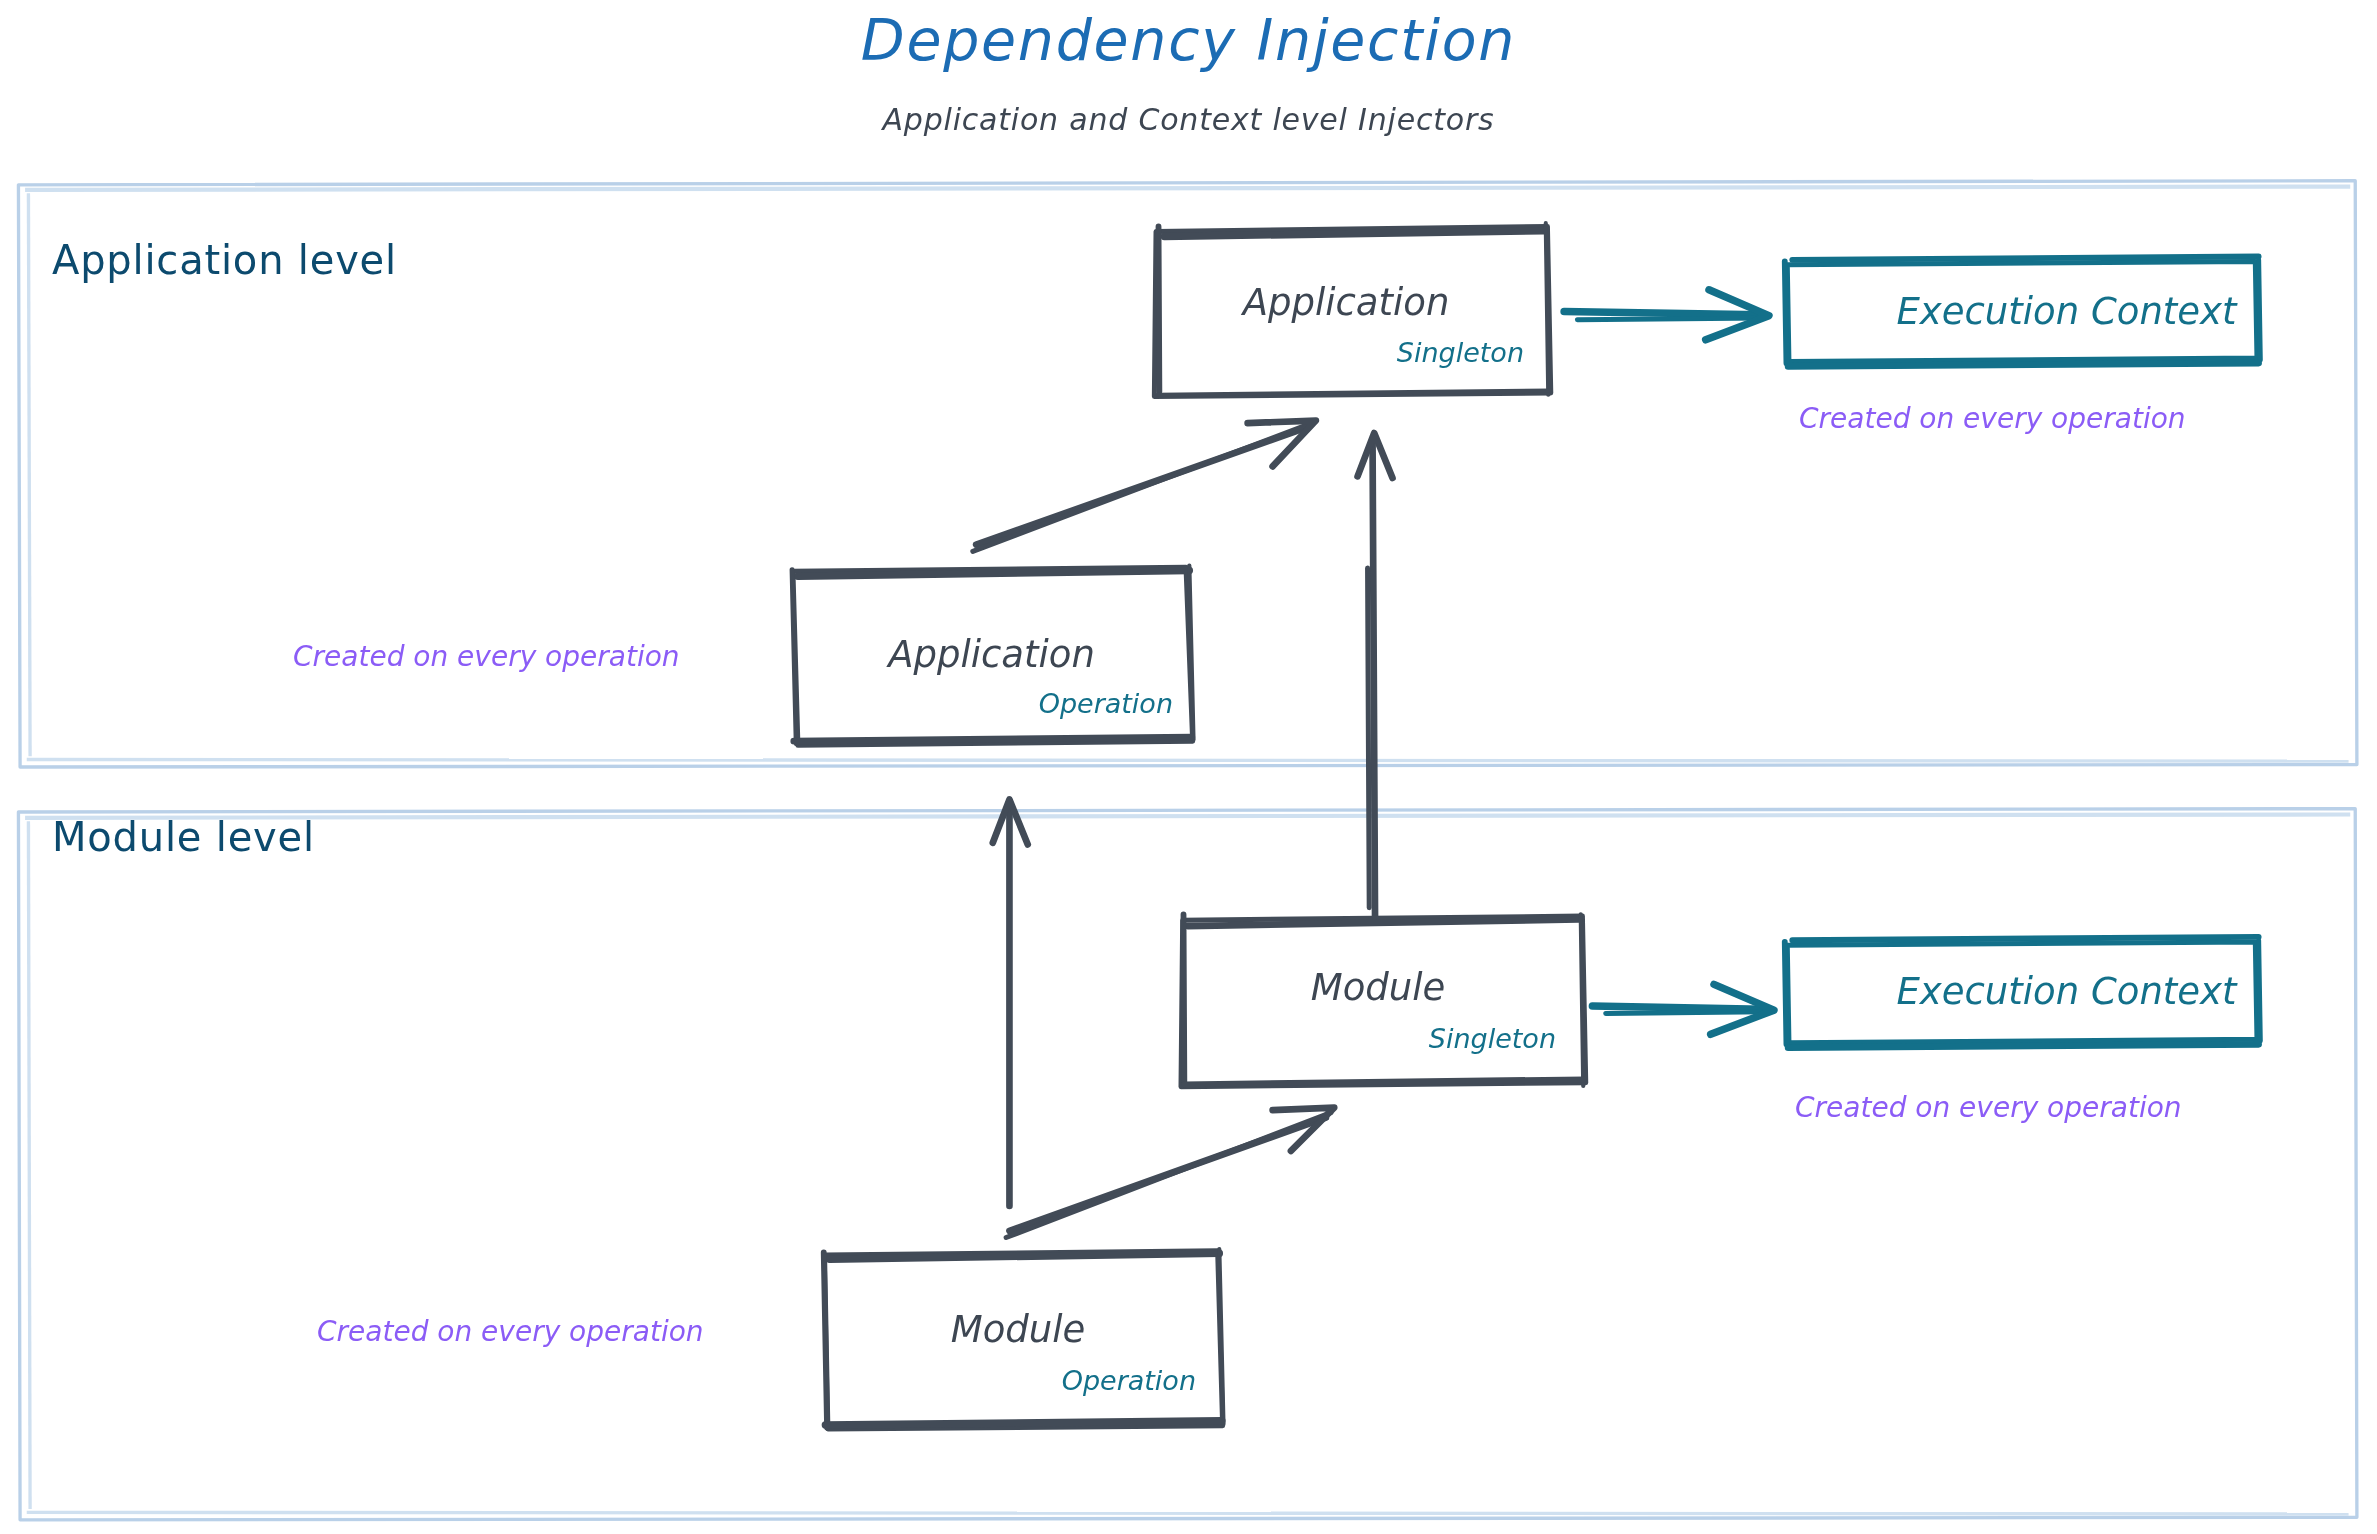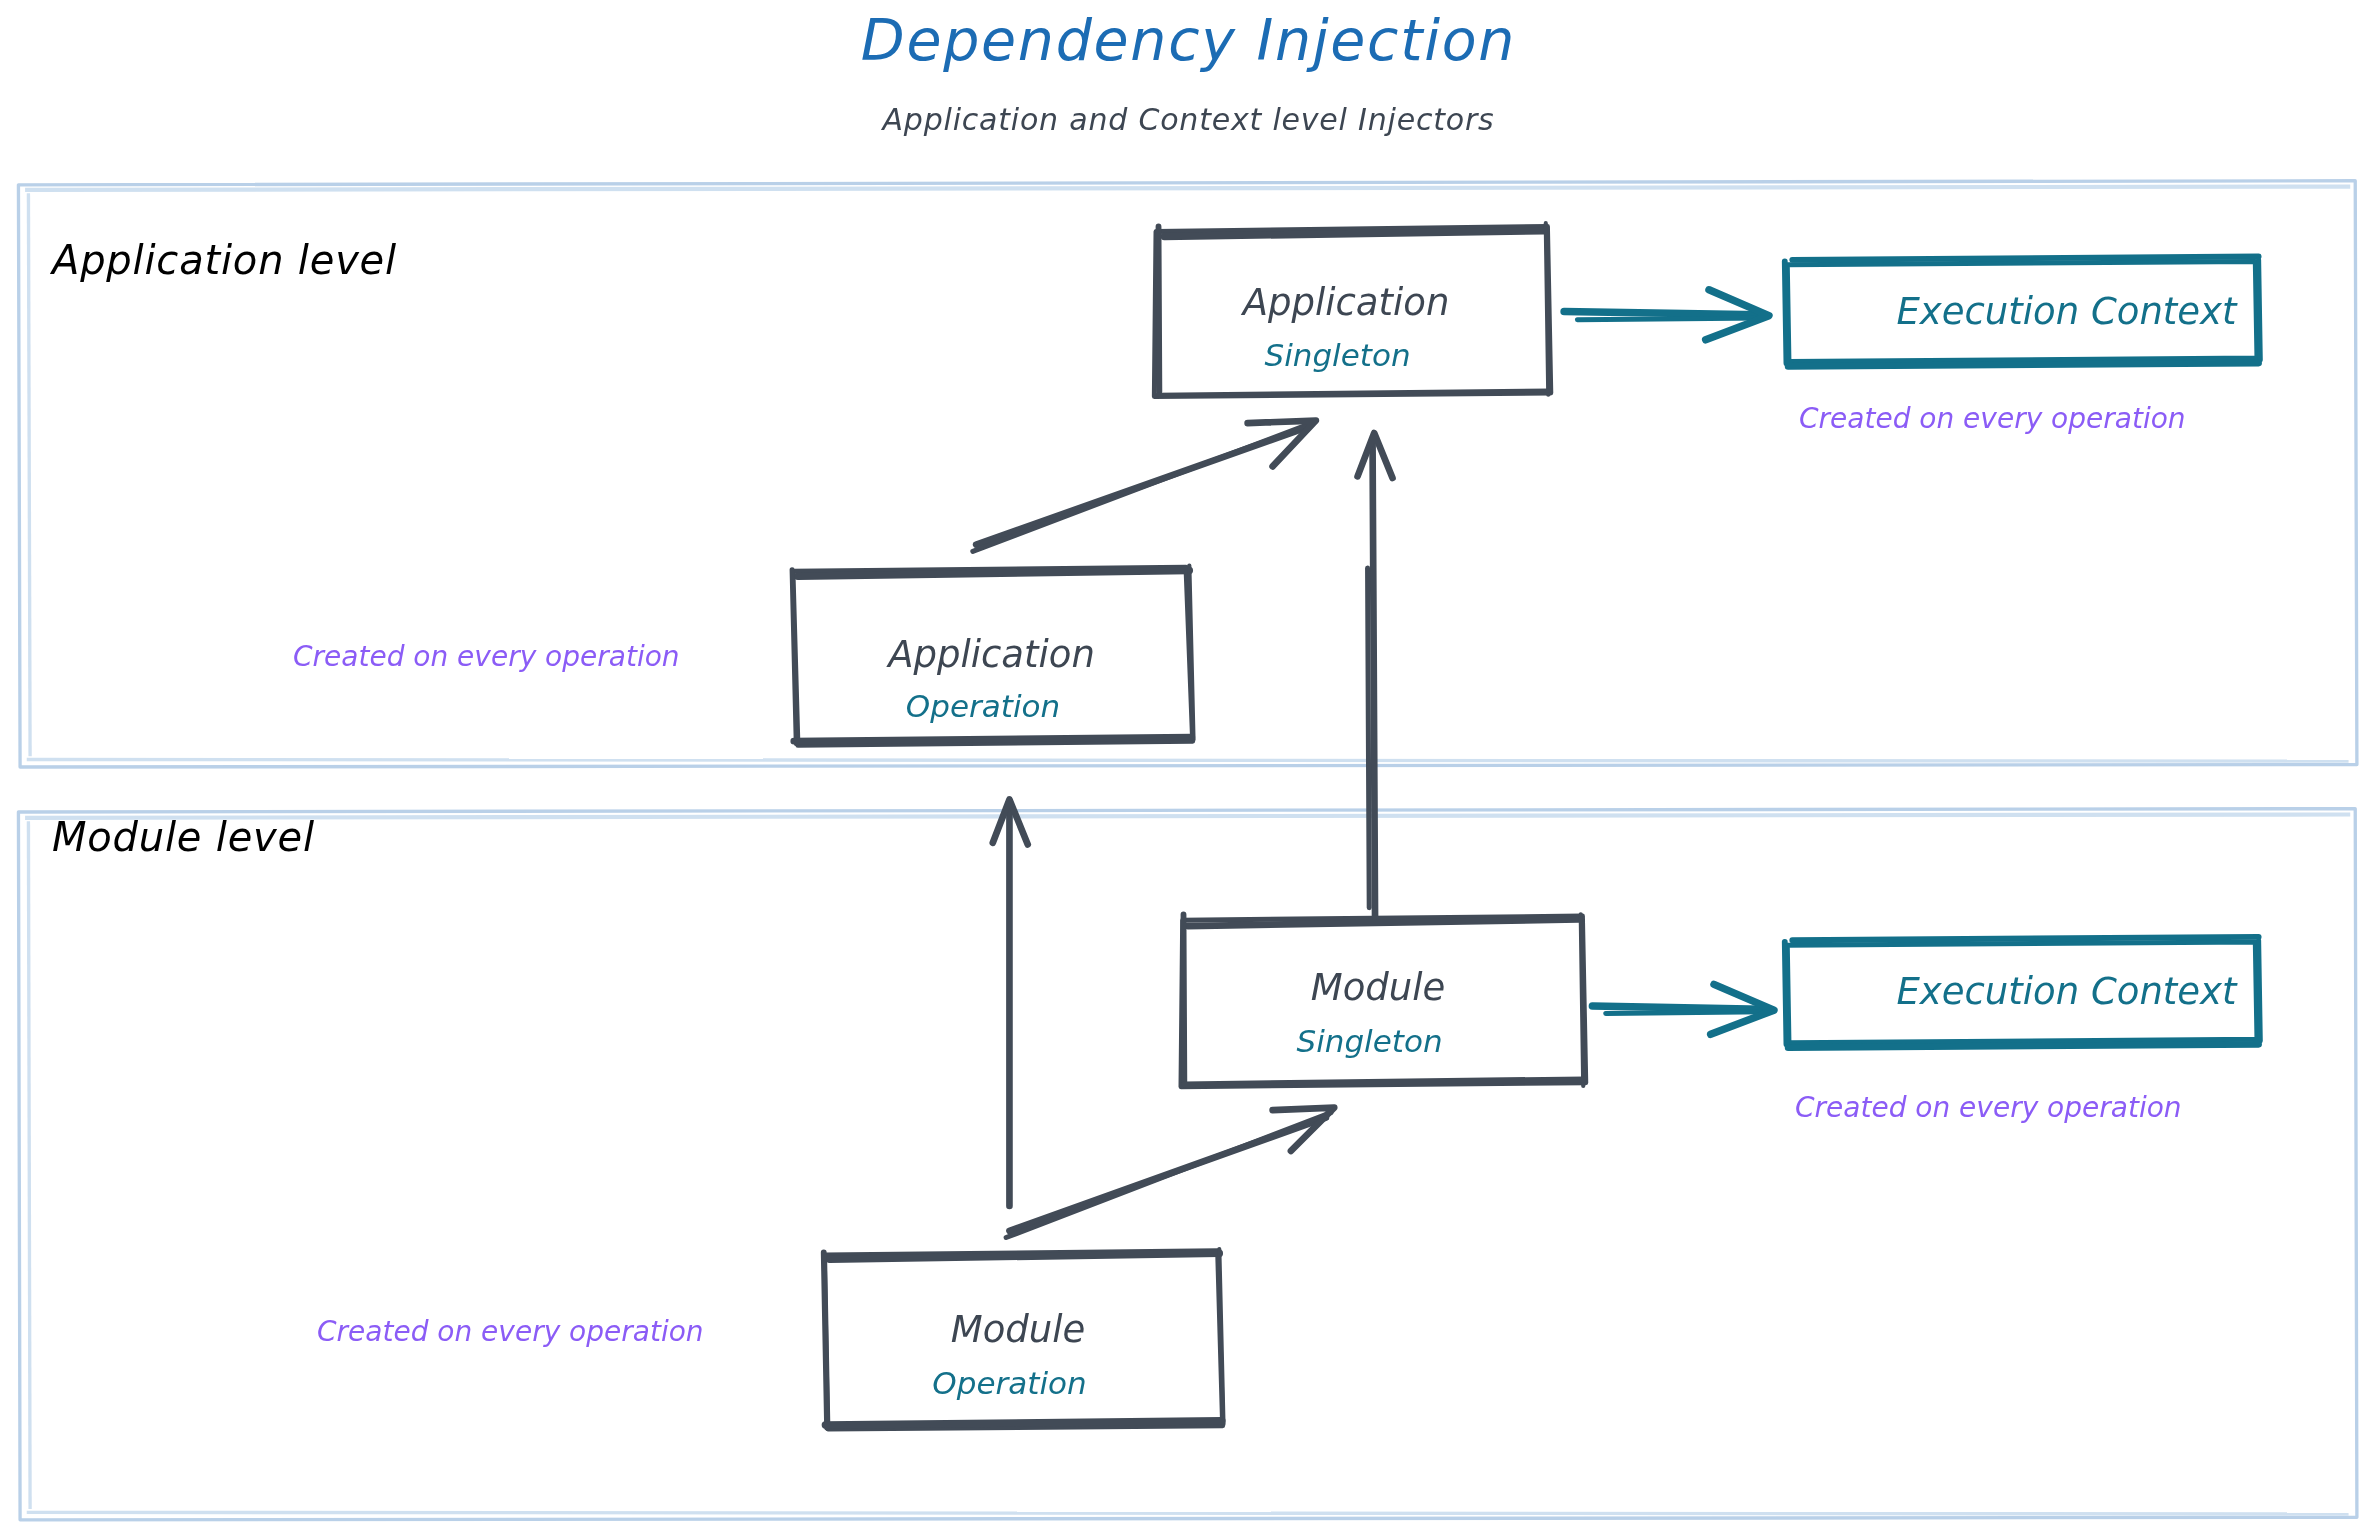--- a/index.html
+++ b/index.html
@@ -47,39 +47,38 @@
     text-align: center;
     font-size: 30px;
     font-style: italic;
     letter-spacing: 0.8px;
     color: #3d4652;
   }
 
   
   .level-label {
     font-size: 40px;
-    font-style: italic;
     letter-spacing: 0.8px;
-    color: #000000;
+    color: #0c4a6e;
   }
   #lbl-application-level { left: 52px; top: 237px; }
   #lbl-module-level      { left: 52px; top: 814px; }
 
   
   .node-title {
     font-size: 37px;
     font-style: italic;
     color: #3d4652;
     text-align: center;
   }
   .node-scope {
-    font-size: 31px;
+    font-size: 27px;
     font-style: italic;
     color: #13708a;
-    text-align: center;
+    text-align: right;
   }
   .ctx-title {
     font-size: 37px;
     font-style: italic;
     color: #13708a;
     text-align: center;
     margin-left: 44px;
   }
   .note {
     font-size: 28px;

